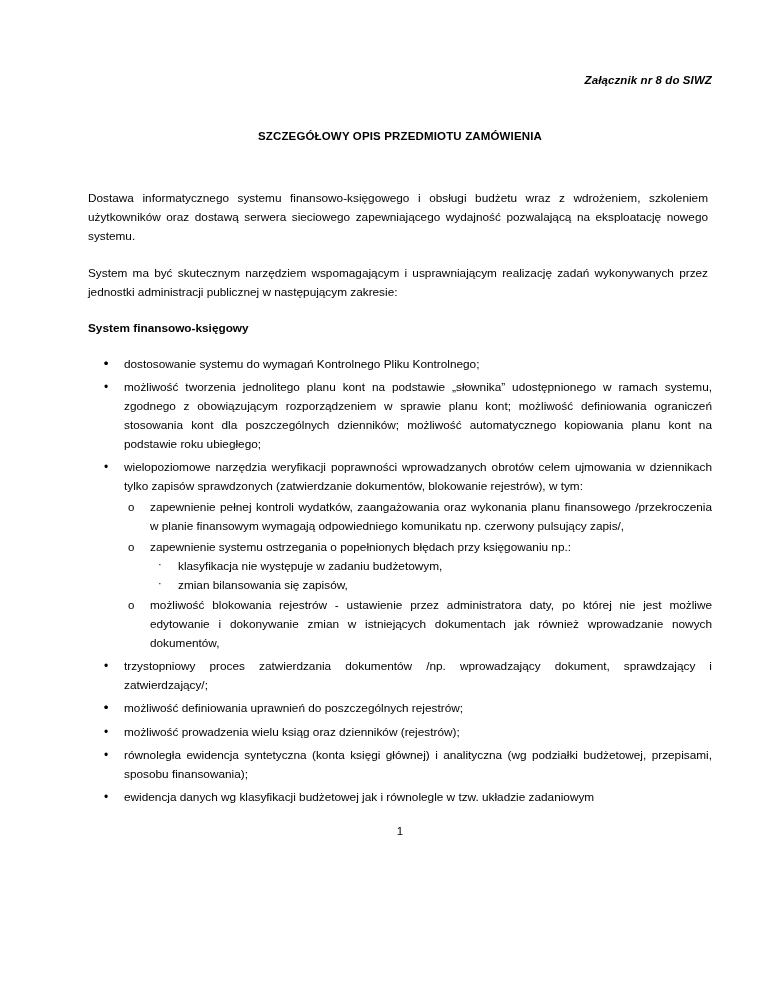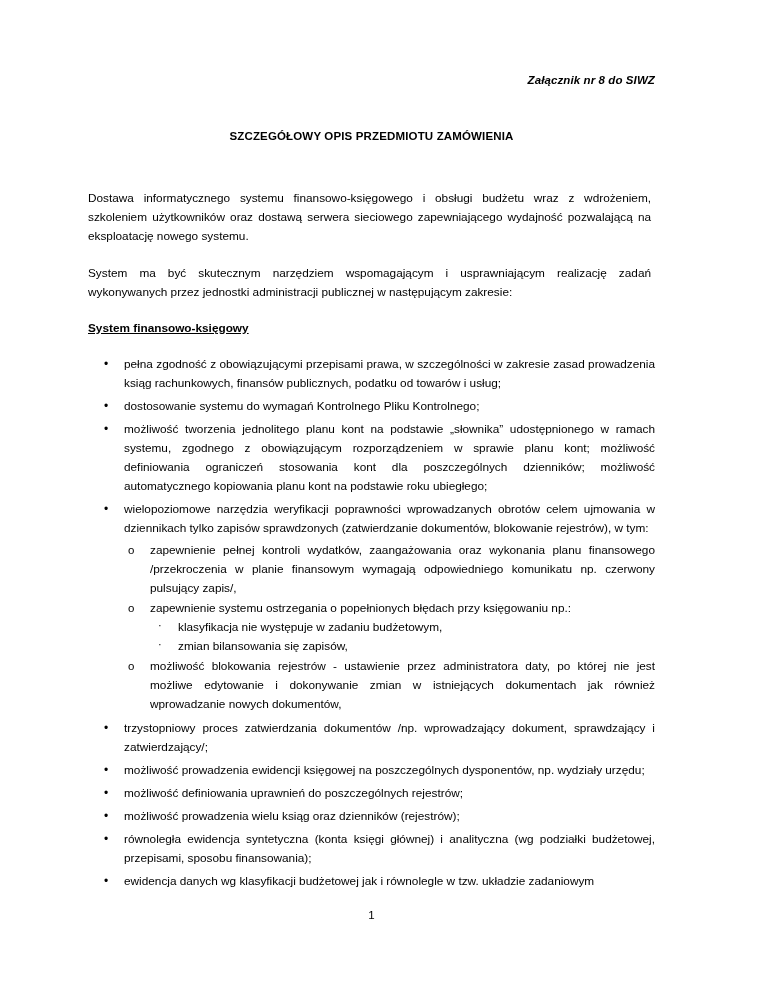--- a/index.html
+++ b/index.html
@@ -11,21 +11,21 @@
     width: 768px;
     min-height: 994px;
     font-family: "Liberation Sans", sans-serif;
     color: #000000;
   }
   .page {
     position: relative;
     width: 768px;
     min-height: 994px;
     box-sizing: border-box;
-    padding: 74px 113px 30px 88px;
+    padding: 74px 56px 30px 88px;
   }
   .doc-header {
     text-align: right;
     font-size: 11.5px;
     font-weight: bold;
     font-style: italic;
     letter-spacing: 0.1px;
     margin: 0 0 44px 0;
   }
   .doc-title {
@@ -40,21 +40,20 @@
     line-height: 1.62;
     text-align: justify;
     margin: 0 4px 18px 0;
   }
   p.para:last-child {
     margin-bottom: 0;
   }
   .section-heading {
     font-size: 11.8px;
     font-weight: bold;
-    text-decoration: underline;
     margin: 0 0 20px 0;
   }
   .lead-in {
     font-size: 11.8px;
     line-height: 1.62;
     margin: 0 0 16px 0;
   }
   ul.level1 {
     list-style: none;
     margin: 0;
@@ -132,21 +131,20 @@
   <p class="para">Dostawa informatycznego systemu finansowo-księgowego i obsługi budżetu wraz z wdrożeniem, szkoleniem użytkowników oraz dostawą serwera sieciowego zapewniającego wydajność pozwalającą na eksploatację nowego systemu.</p>
   <p class="para">System ma być skutecznym narzędziem wspomagającym i usprawniającym realizację zadań wykonywanych przez jednostki administracji publicznej w następującym zakresie:</p>
 
   <div class="section-heading">System finansowo-księgowy</div>
 
 
   <ul class="level1">
 
     <li>
       <span class="bullet">•</span>
-      <span>pełna zgodność z obowiązującymi przepisami prawa, w szczególności w zakresie zasad prowadzenia ksiąg rachunkowych, finansów publicznych, podatku od towarów i usług;</span>
     </li>
 
     <li>
       <span class="bullet">•</span>
       <span>dostosowanie systemu do wymagań Kontrolnego Pliku Kontrolnego;</span>
     </li>
 
     <li>
       <span class="bullet">•</span>
       <span>możliwość tworzenia jednolitego planu kont na podstawie „słownika” udostępnionego w ramach systemu, zgodnego z obowiązującym rozporządzeniem w sprawie planu kont; możliwość definiowania ograniczeń stosowania kont dla poszczególnych dzienników; możliwość automatycznego kopiowania planu kont na podstawie roku ubiegłego;</span>
@@ -181,21 +179,20 @@
       </ul>
     </li>
 
     <li>
       <span class="bullet">•</span>
       <span>trzystopniowy proces zatwierdzania dokumentów /np. wprowadzający dokument, sprawdzający i zatwierdzający/;</span>
     </li>
 
     <li>
       <span class="bullet">•</span>
-      <span>możliwość prowadzenia ewidencji księgowej na poszczególnych dysponentów, np. wydziały urzędu;</span>
     </li>
 
     <li>
       <span class="bullet">•</span>
       <span>możliwość definiowania uprawnień do poszczególnych rejestrów;</span>
     </li>
 
     <li>
       <span class="bullet">•</span>
       <span>możliwość prowadzenia wielu ksiąg oraz dzienników (rejestrów);</span>

